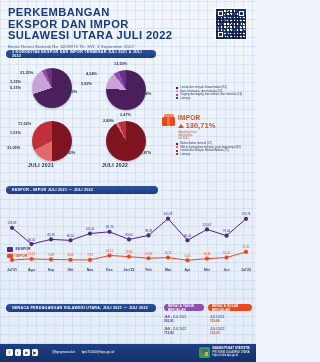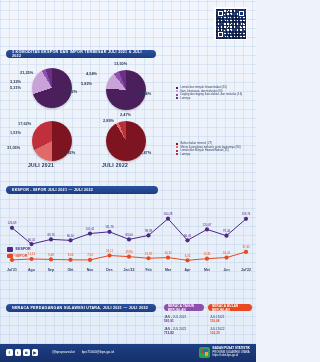--- a/index.html
+++ b/index.html
@@ -117,20 +117,28 @@
     background:conic-gradient(#1e6fc4 0 25%,#f0a81e 0 50%,#2f9e4f 0 75%,#cf3b2f 0 100%);
     border-radius:1px;}
   .bpslogo .txt { color:#fff; font-size:2.7px; line-height:3.4px; }
   .bpslogo .txt b { font-size:3px; }
 </style>
 </head>
 <body>
 
 <div id="page">
 
+  <div class="hdr">
+    <h1>
+      <span>PERKEMBANGAN</span><br>
+      <span>EKSPOR DAN IMPOR</span><br>
+      <span>SULAWESI UTARA JULI 2022</span>
+    </h1>
+    <div class="sub">Berita Resmi Statistik No. 62/09/71 Th. XVI, 1 September 2022</div>
+  </div>
 
   <div class="qr">
     <div class="m"></div>
     <div class="c" style="left:2.5px;top:2.5px">
         <i></i>
       </div>
     <div class="c" style="right:2.5px;top:2.5px">
         <i></i>
       </div>
     <div class="c" style="left:2.5px;bottom:2.5px">
@@ -186,20 +194,39 @@
     <div class="li">
       <span class="sw" style="background:#8e4fae"></span>
       <span>Daging dan daging ikan olahan, dan moluska (16)</span>
     </div>
     <div class="li">
       <span class="sw" style="background:#6b2f86"></span>
       <span>Lainnya</span>
     </div>
   </div>
 
+  <div class="card" style="left:162px; top:114px; width:92px;">
+    <div class="box3d">
+      <div class="top" style="background:#f58b5e"></div>
+      <div class="body" style="background:#e04a1f"></div>
+      <div class="band" style="background:#f0703e"></div>
+    </div>
+    <div>
+      <div class="ctitle" style="color:#e04a1f">IMPOR</div>
+      <div class="cval" style="color:#e04a1f">
+        <span class="tri" style="border-bottom:4px solid #e04a1f"></span>
+        <span>130,71%</span>
+      </div>
+      <div class="cnote" style="color:#a8694f">
+        <span>dibanding bulan</span><br>
+        <span>sebelumnya</span><br>
+        <span>Juli 2022</span>
+      </div>
+    </div>
+  </div>
 
   <div class="legend" style="left:176px; top:142px; width:76px;">
     <div class="li">
       <span class="sw" style="background:#7d1420"></span>
       <span>Bahan bakar mineral (27)</span>
     </div>
     <div class="li">
       <span class="sw" style="background:#e06a6a"></span>
       <span>Mesin &amp; peralatan mekanis serta bagiannya (84)</span>
     </div>

